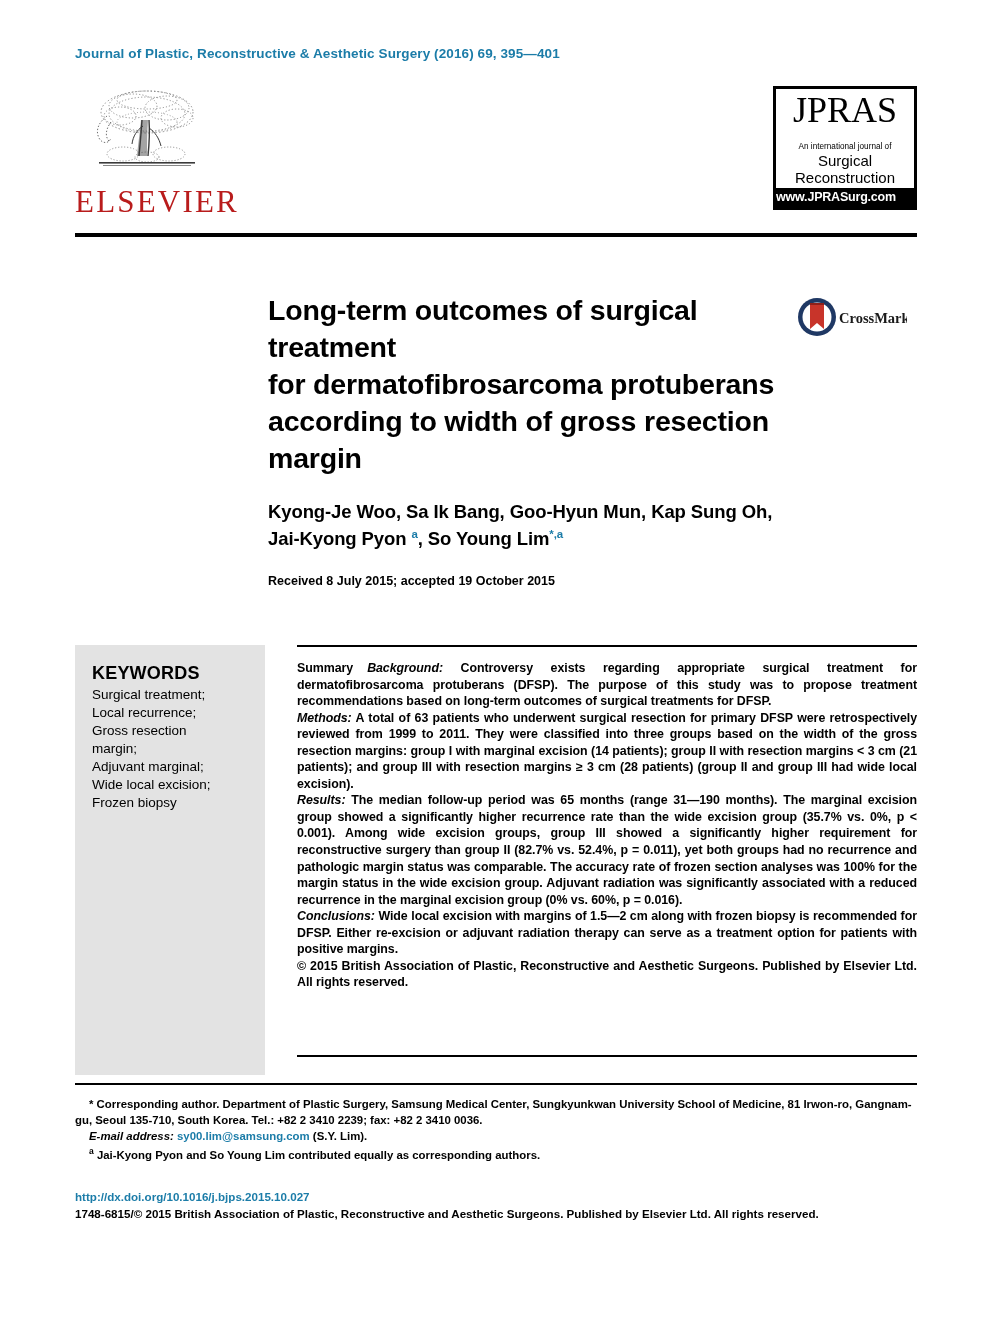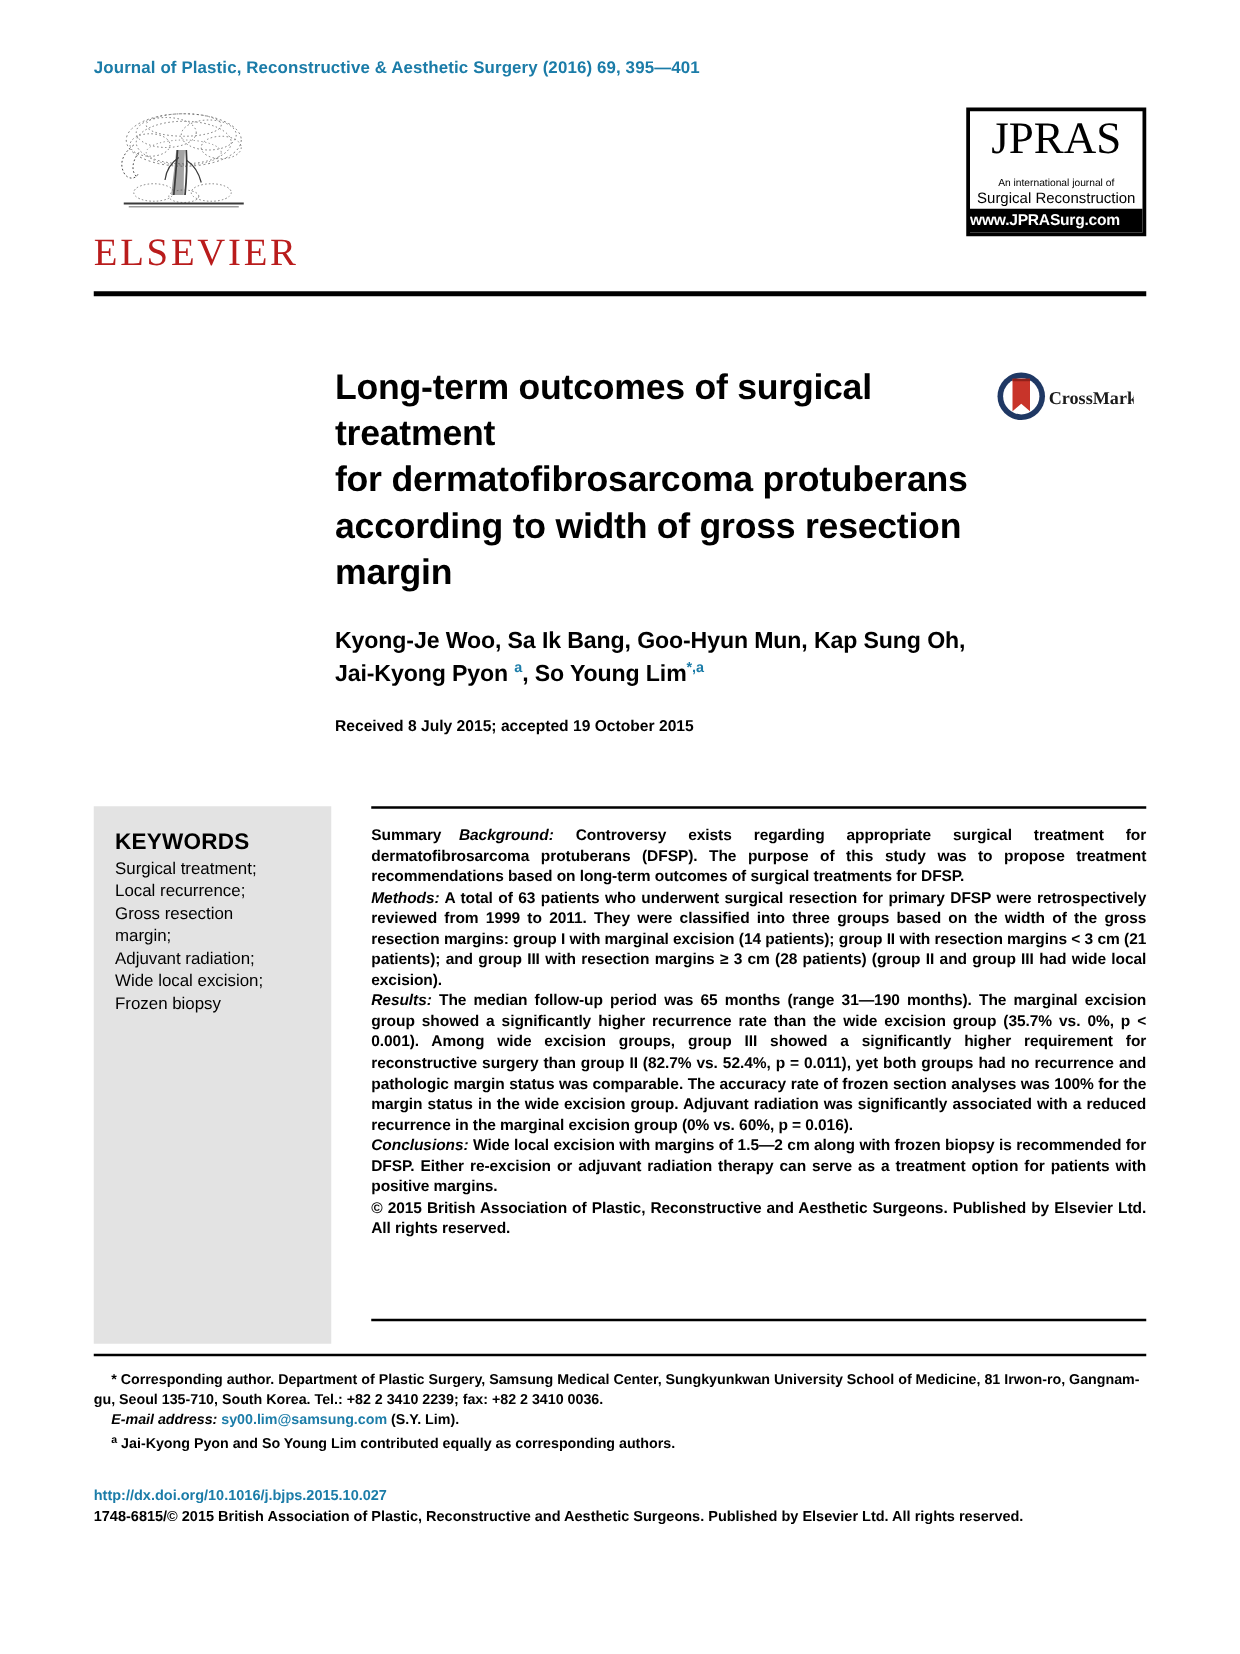--- a/index.html
+++ b/index.html
@@ -84,21 +84,21 @@
     line-height: 0.95;
     letter-spacing: 0px;
     font-weight: normal;
   }
   .jpras-sub1 {
     font-size: 8.2px;
     line-height: 1.15;
     margin-top: 15px;
   }
   .jpras-sub2 {
-    font-size: 12px;
+    font-size: 15px;
     line-height: 1.15;
     font-weight: normal;
   }
   .jpras-url {
     background: #000;
     color: #fff;
     font-size: 12.5px;
     font-weight: bold;
     text-align: left;
     padding: 2px 0 3px 0;
@@ -352,21 +352,21 @@
 
     <div class="received">Received 8 July 2015; accepted 19 October 2015</div>
   </div>
 
   <div class="keywords-box">
     <div class="keywords-title">KEYWORDS</div>
     <div class="keyword-item">Surgical treatment;</div>
     <div class="keyword-item">Local recurrence;</div>
     <div class="keyword-item">Gross resection</div>
     <div class="keyword-item">margin;</div>
-    <div class="keyword-item">Adjuvant radiation;</div>
+    <div class="keyword-item">Adjuvant marginal;</div>
     <div class="keyword-item">Wide local excision;</div>
     <div class="keyword-item">Frozen biopsy</div>
   </div>
 
   <div class="abstract-rule-top"></div>
 
   <div class="abstract">
     <p><span class="abs-summary">Summary</span><span class="abs-gap"></span><span class="abs-label">Background:</span><span> Controversy exists regarding appropriate surgical treatment for dermatofibrosarcoma protuberans (DFSP). The purpose of this study was to propose treatment recommendations based on long-term outcomes of surgical treatments for DFSP.</span></p>
     <p><span class="abs-label">Methods:</span><span> A total of 63 patients who underwent surgical resection for primary DFSP were retrospectively reviewed from 1999 to 2011. They were classified into three groups based on the width of the gross resection margins: group I with marginal excision (14 patients); group II with resection margins &lt; 3 cm (21 patients); and group III with resection margins ≥ 3 cm (28 patients) (group II and group III had wide local excision).</span></p>
     <p><span class="abs-label">Results:</span><span> The median follow-up period was 65 months (range 31—190 months). The marginal excision group showed a significantly higher recurrence rate than the wide excision group (35.7% vs. 0%, p &lt; 0.001). Among wide excision groups, group III showed a significantly higher requirement for reconstructive surgery than group II (82.7% vs. 52.4%, p = 0.011), yet both groups had no recurrence and pathologic margin status was comparable. The accuracy rate of frozen section analyses was 100% for the margin status in the wide excision group. Adjuvant radiation was significantly associated with a reduced recurrence in the marginal excision group (0% vs. 60%, p = 0.016).</span></p>

